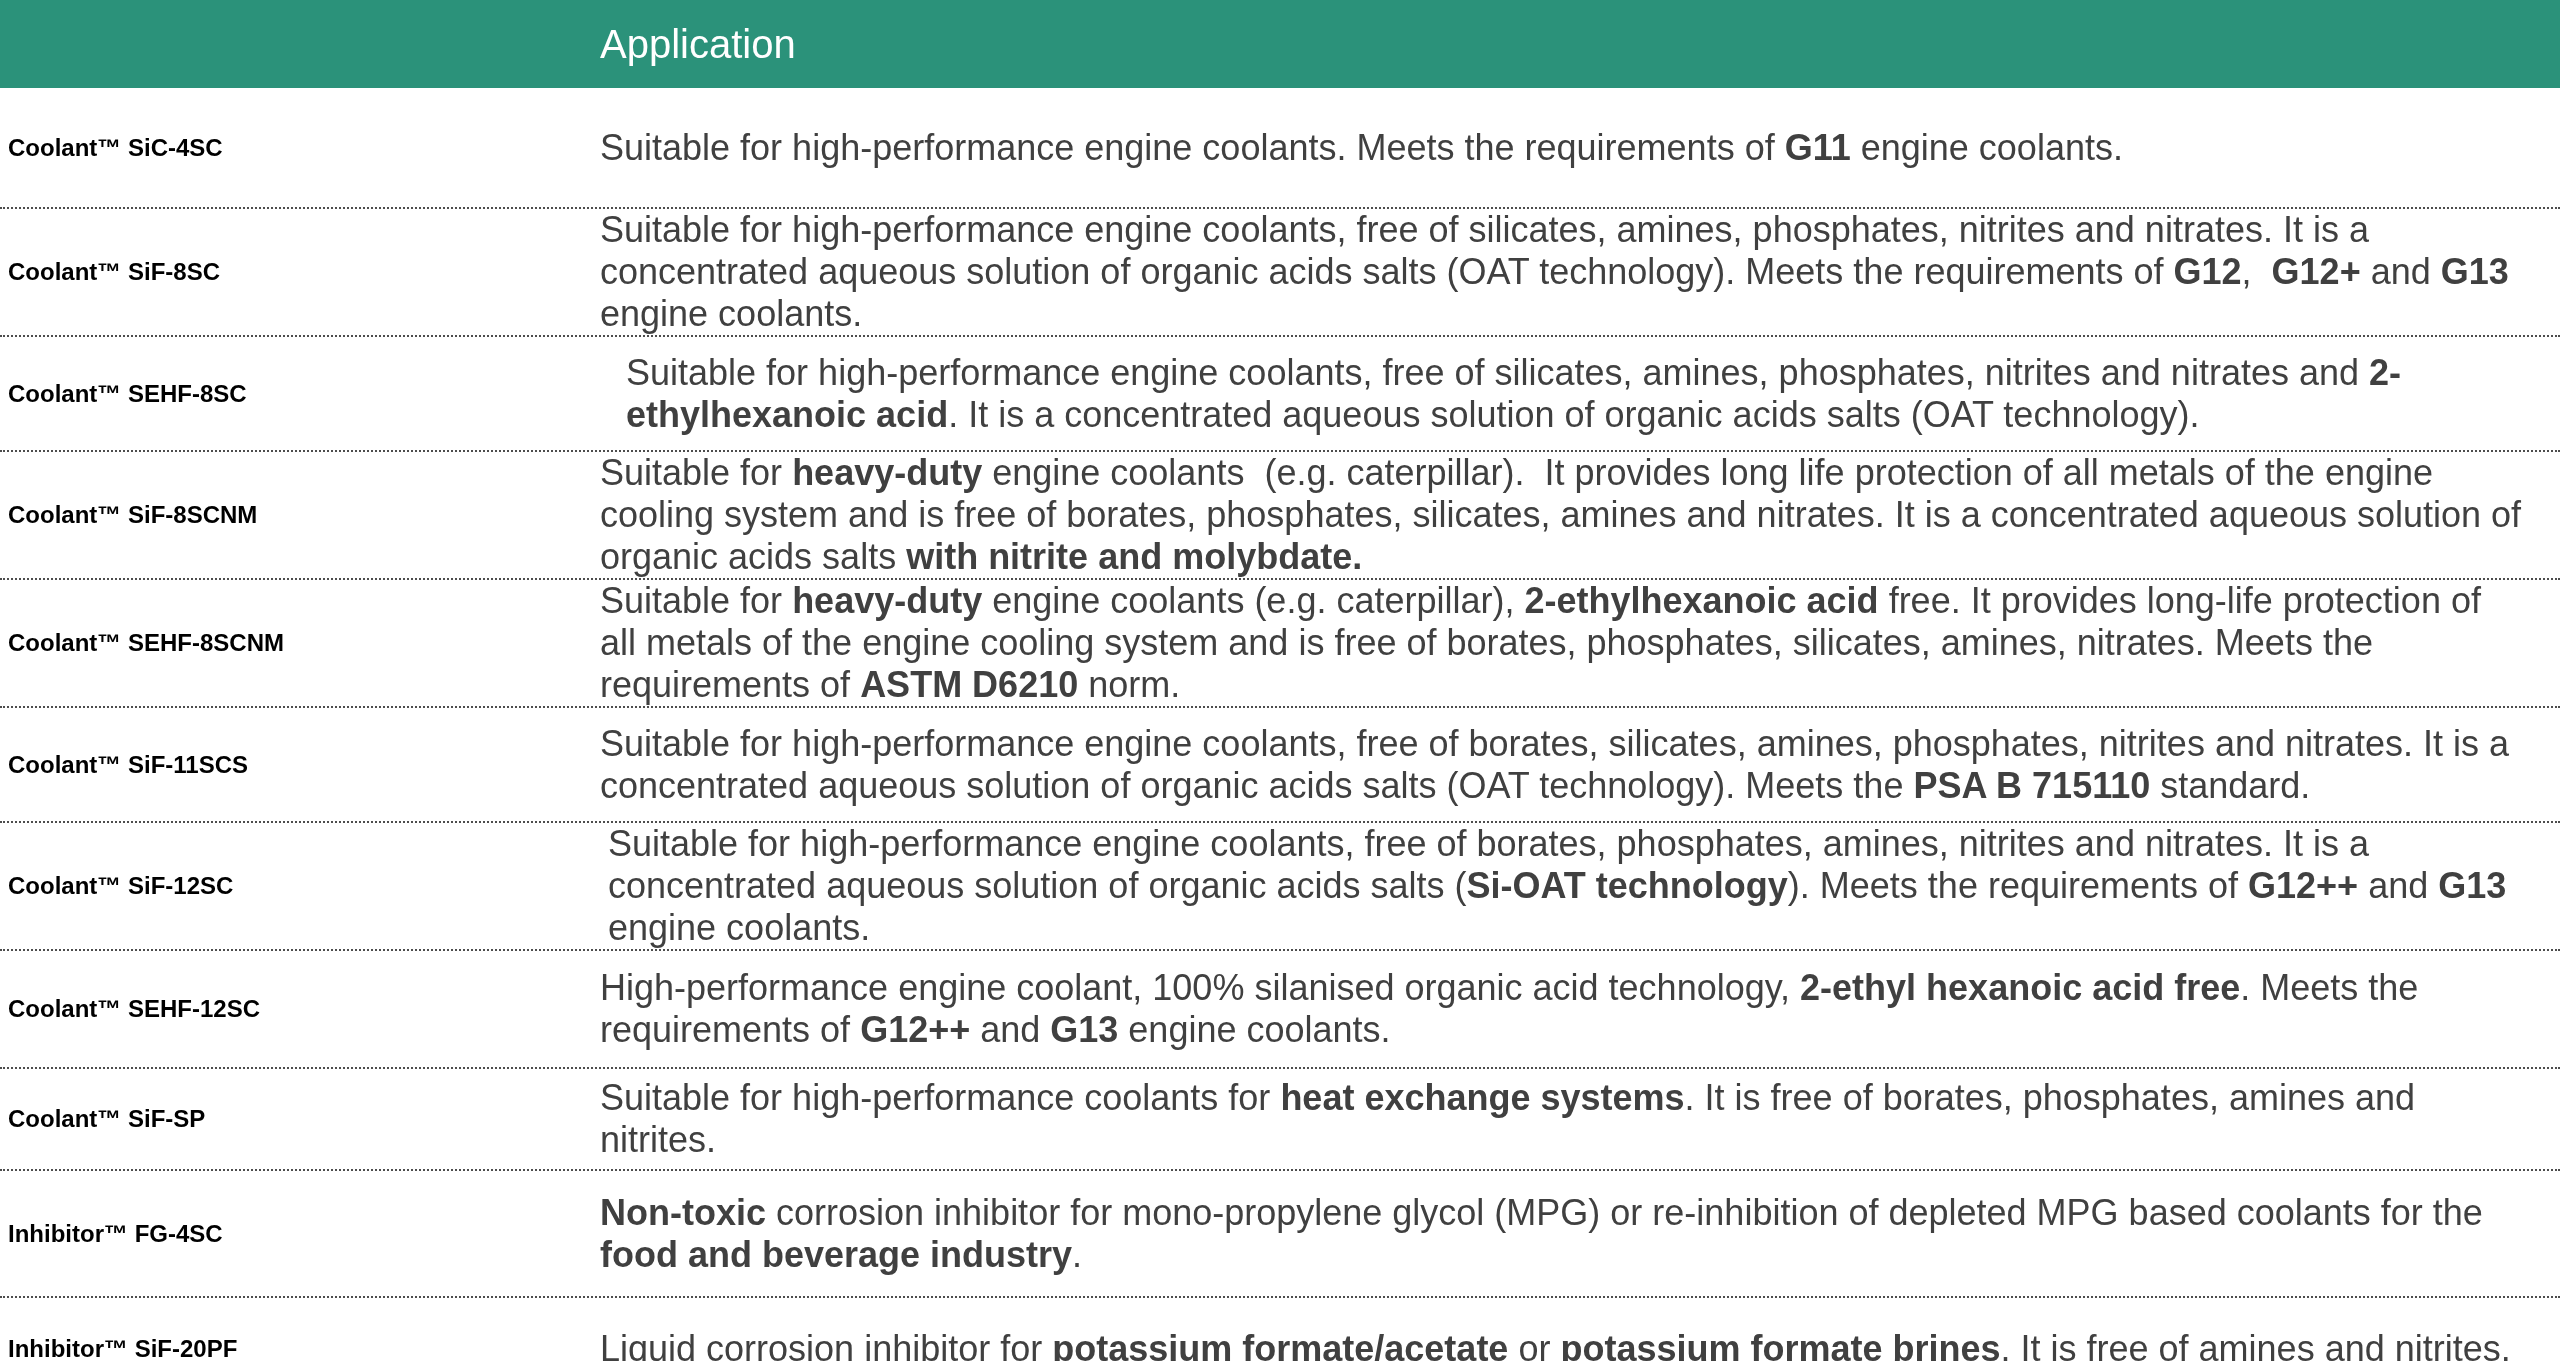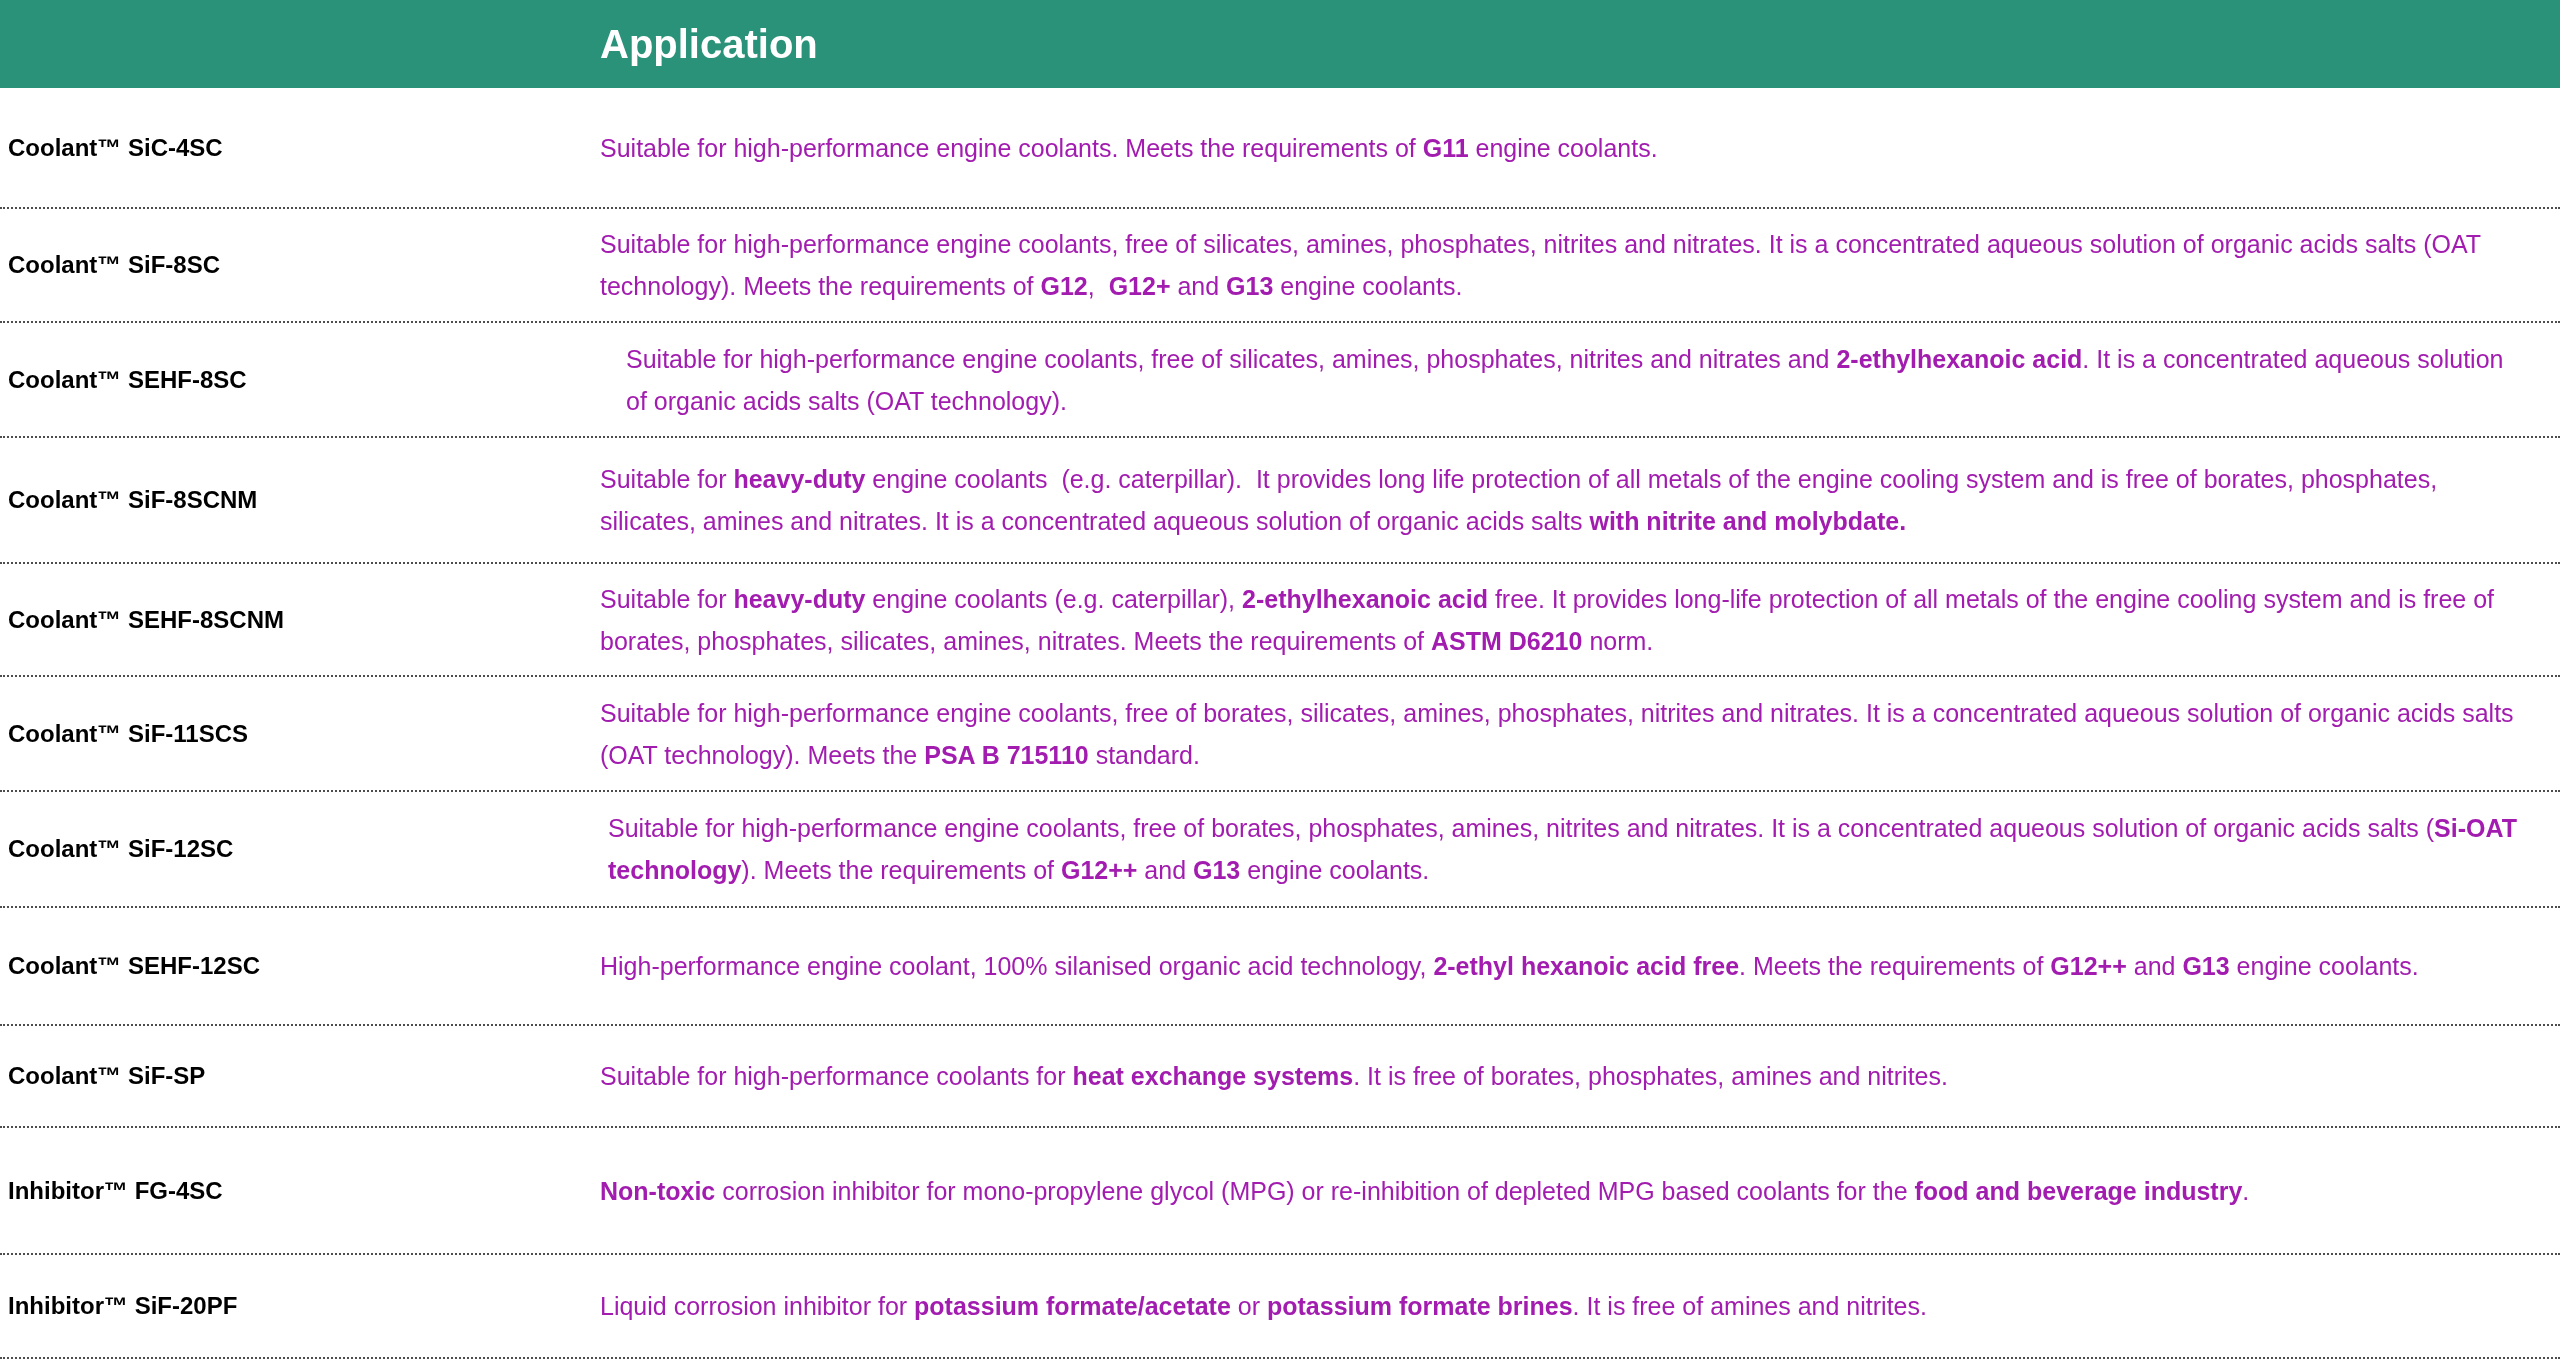--- a/index.html
+++ b/index.html
@@ -23,21 +23,21 @@
     flex: 0 0 600px;
     padding-left: 8px;
   }
   .col-app {
     flex: 1 1 auto;
     padding-right: 34px;
   }
   .header-title {
     color: #ffffff;
     font-size: 40px;
-    font-weight: bold;
+    font-weight: normal;
     line-height: 88px;
   }
   .row {
     display: flex;
     align-items: center;
     width: 100%;
     border-bottom: 2px dotted #4d4d4d;
   }
   
   #rows .row:nth-child(1)  { min-height: 121px; }
@@ -52,22 +52,22 @@
   #rows .row:nth-child(10) { min-height: 127px; }
   #rows .row:nth-child(11) { min-height: 104px; }
   .product {
     font-size: 24px;
     font-weight: bold;
     color: #000000;
     line-height: 1.15;
     white-space: nowrap;
   }
   .application {
-    font-size: 25px;
-    color: #a21caf;
+    font-size: 36px;
+    color: #404040;
     line-height: 42px;
     white-space: pre-wrap;
   }
   .application b { font-weight: bold; }
 </style>
 </head>
 <body>
 
 <div class="page">
   <div class="header-row" style="background: rgb(43, 146, 122);">

